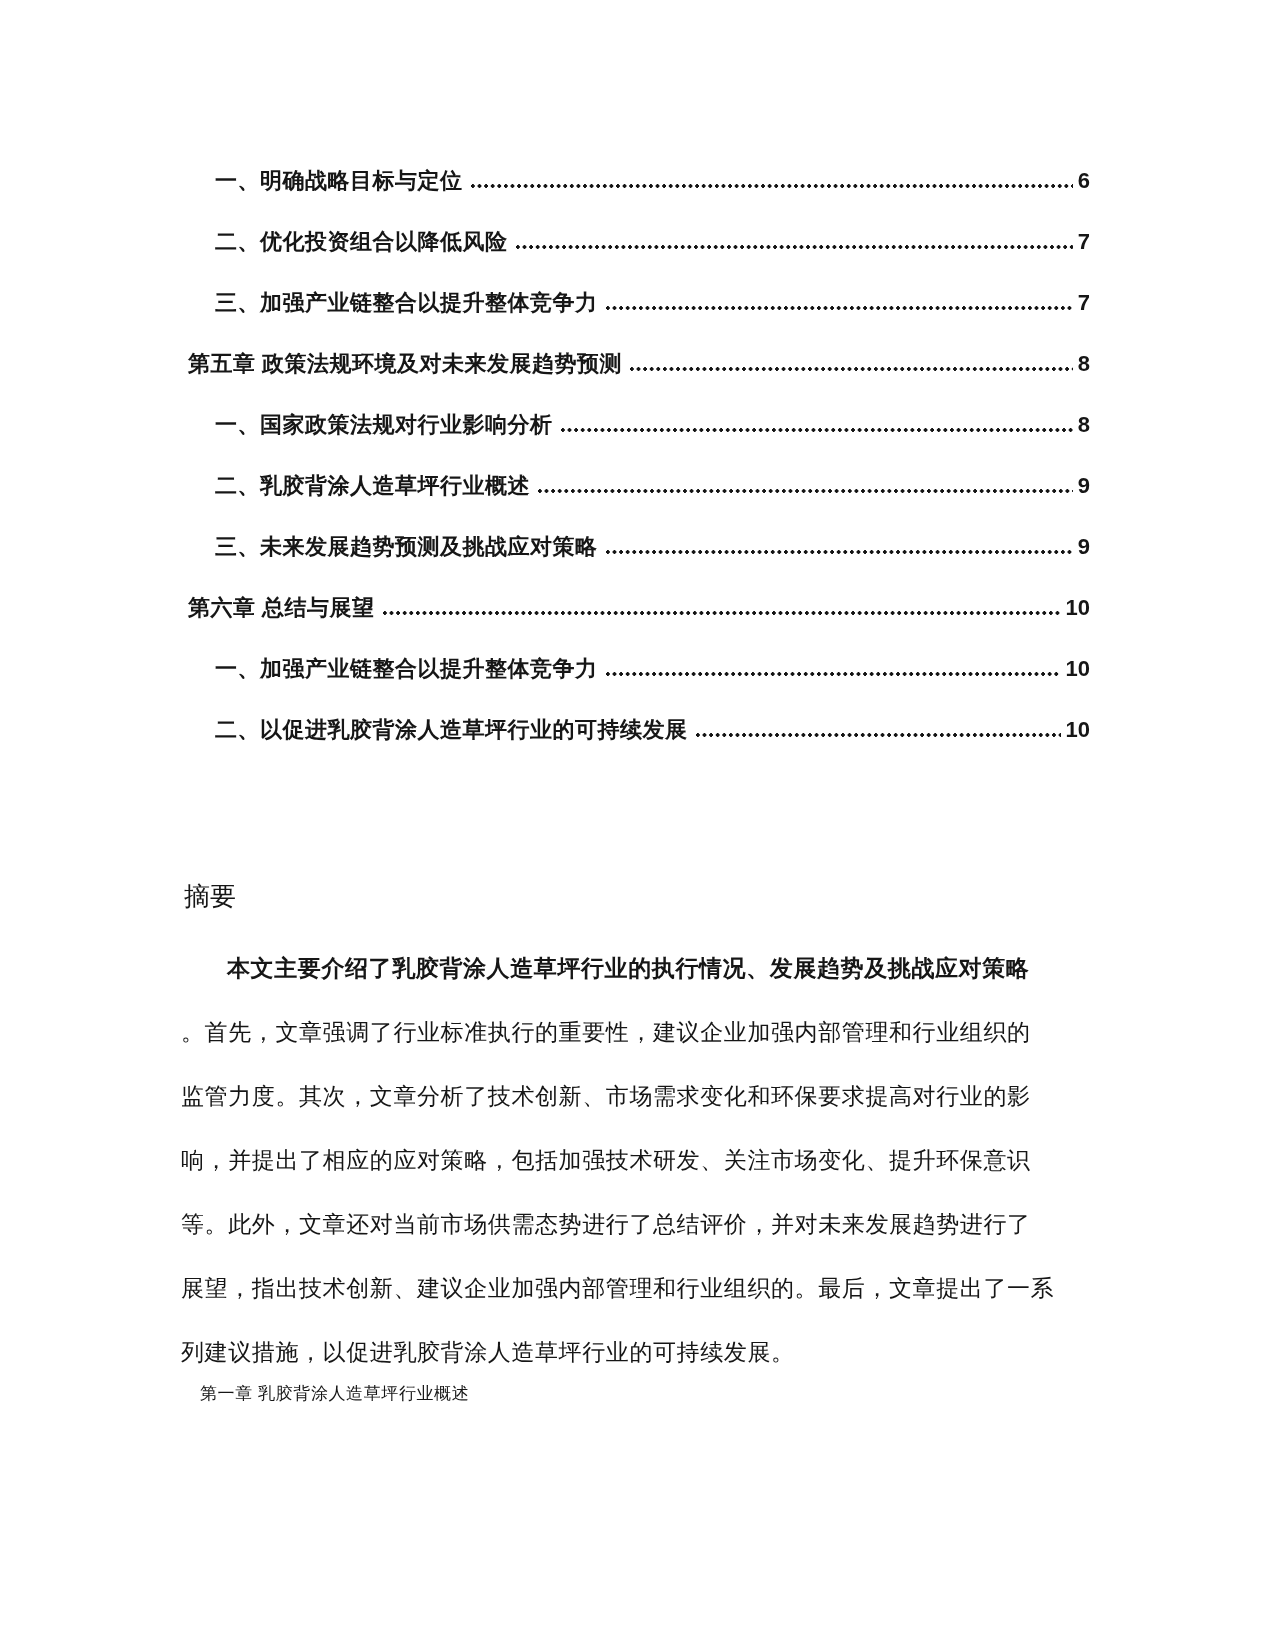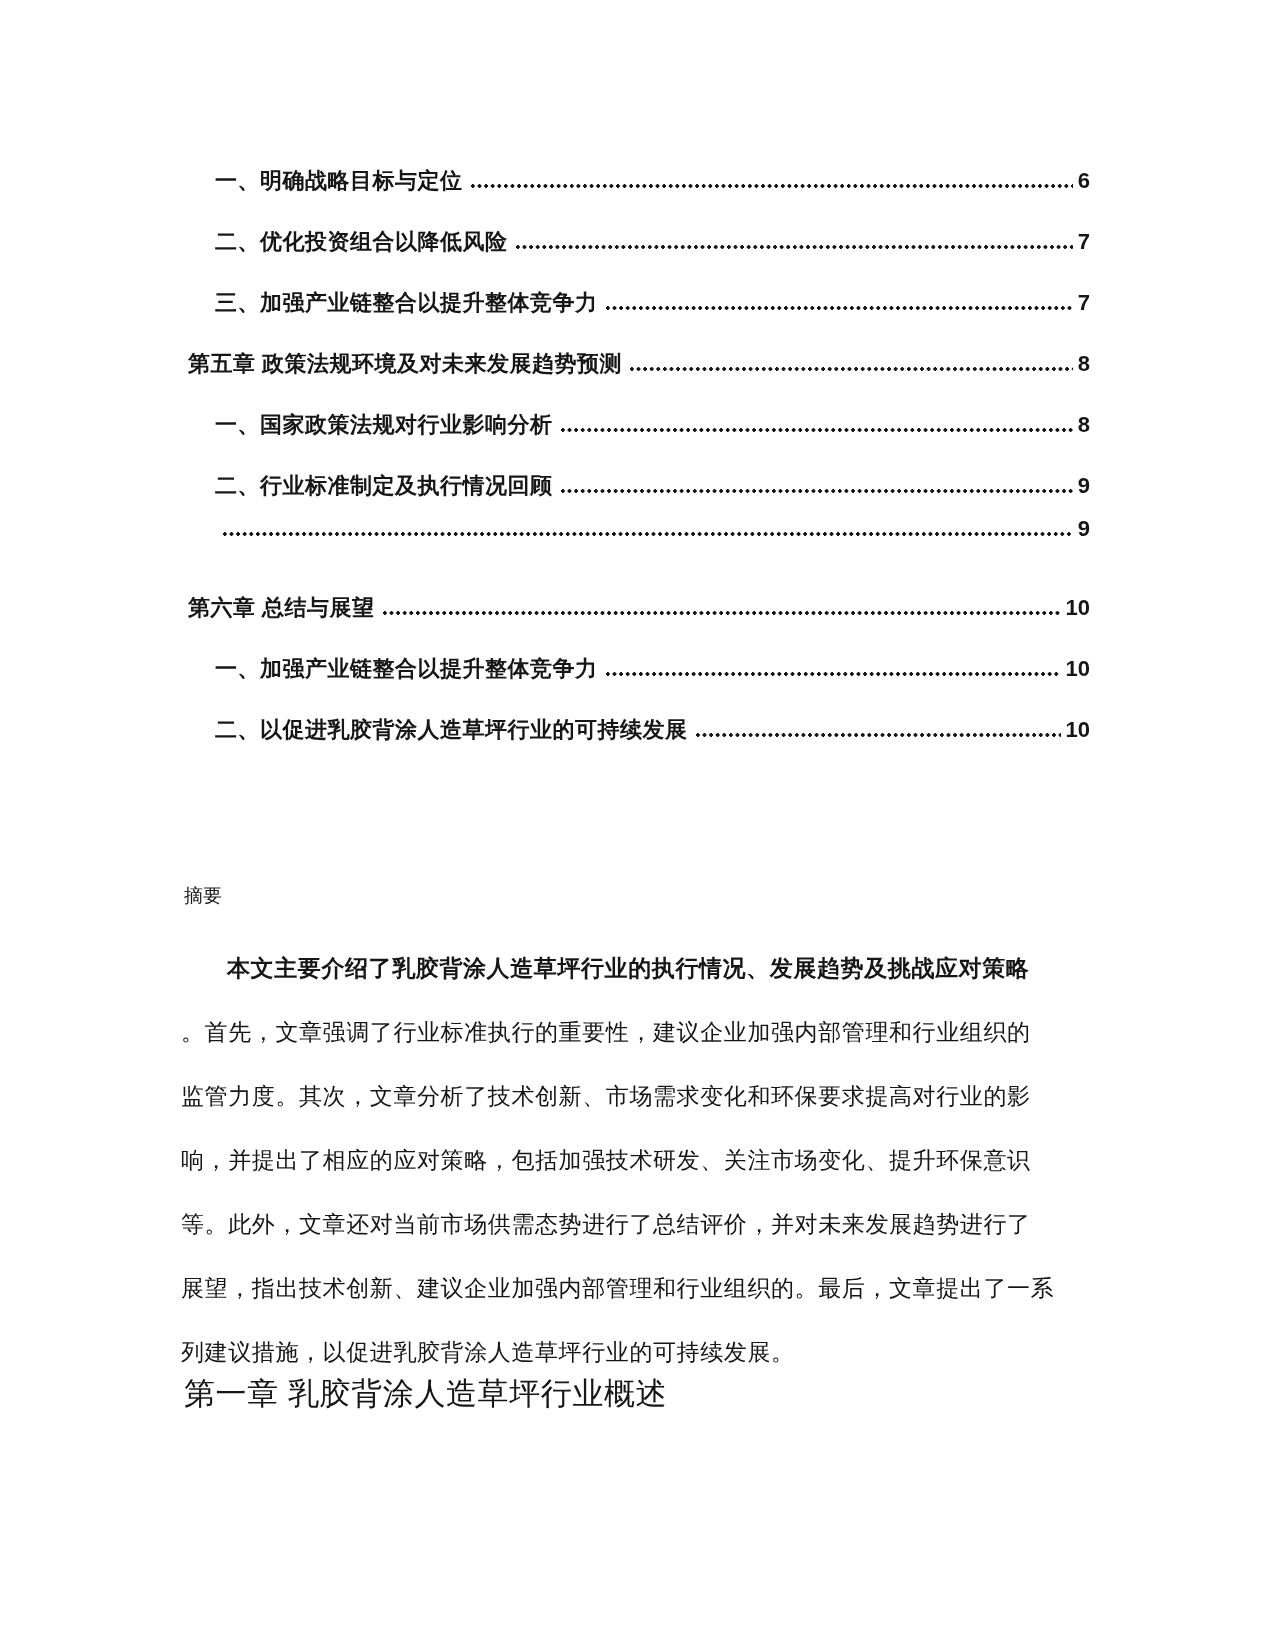--- a/index.html
+++ b/index.html
@@ -32,33 +32,33 @@
     background-size:6.6px 4px;
     background-repeat:repeat-x;
     background-position:left bottom;
   }
   .toc-page {
     font-size:22px; font-weight:700;
   }
   
   .abstract-heading {
     position:absolute; left:184px; top:878px;
-    font-size:19px; line-height:36px; font-weight:400;
+    font-size:26px; line-height:36px; font-weight:400;
   }
   .abstract-body {
     position:absolute; left:181px; top:936px; right:140px;
   }
   .abstract-line {
     font-size:23px; line-height:64px; font-weight:400;
     white-space:nowrap; letter-spacing:0.6px;
   }
   .abstract-line.first { padding-left:46px;font-weight:bold; }
   .chapter-heading {
-    position:absolute; left:184px; top:1374px;
-    font-size:31px; line-height:40px; font-weight:400;
+    position:absolute; left:200px; top:1374px;
+    font-size:17px; line-height:40px; font-weight:400;
     letter-spacing:0.6px; white-space:nowrap;
   }
 </style>
 </head>
 <body>
 
 <div class="page">
 
   <div class="toc">
 
@@ -86,26 +86,27 @@
       <span class="toc-page">8</span>
     </div>
 
     <div class="toc-row lv2">
       <span class="toc-label">一、国家政策法规对行业影响分析</span>
       <span class="toc-leader"></span>
       <span class="toc-page">8</span>
     </div>
 
     <div class="toc-row lv2">
-      <span class="toc-label">二、行业标准制定及执行情况回顾</span>
+      <span class="toc-label">二、乳胶背涂人造草坪行业概述</span>
       <span class="toc-leader"></span>
       <span class="toc-page">9</span>
     </div>
 
     <div class="toc-row lv2">
+      <span class="toc-label">三、未来发展趋势预测及挑战应对策略</span>
       <span class="toc-leader"></span>
       <span class="toc-page">9</span>
     </div>
 
     <div class="toc-row lv1">
       <span class="toc-label">第六章 总结与展望</span>
       <span class="toc-leader"></span>
       <span class="toc-page">10</span>
     </div>
 

